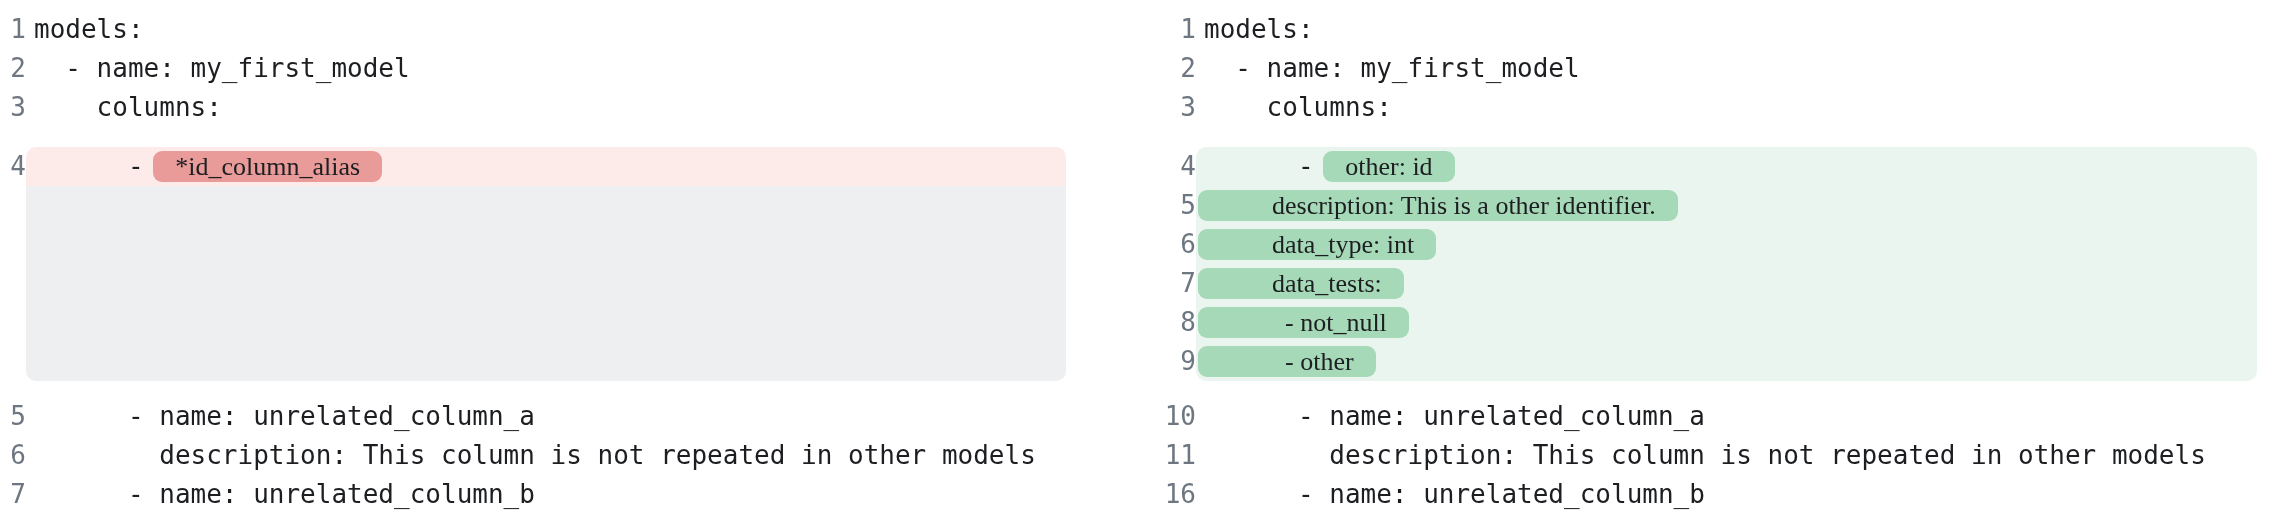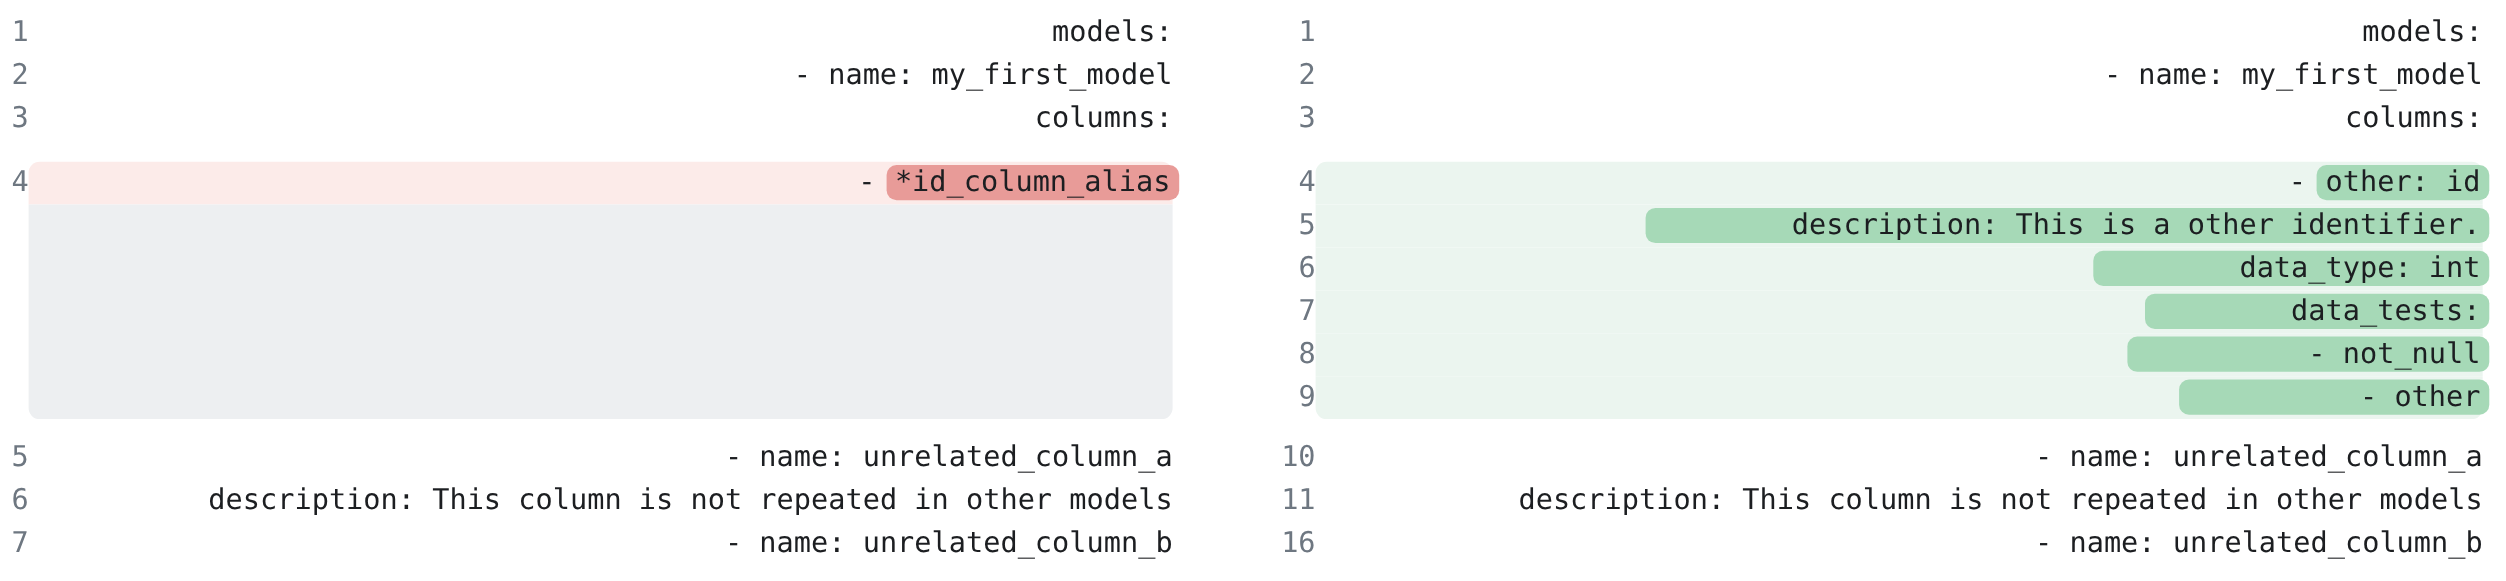--- a/index.html
+++ b/index.html
@@ -38,35 +38,35 @@
     text-align: right;
     color: var(--line-number);
     user-select: none;
   }
   .pane-left  .num { width: 26px; }
   .pane-right .num { width: 57px; }
   .content {
     flex: 1;
     white-space: pre;
     padding-left: 8px;
-    text-align: right;
   }
   .pane-left  .content { margin-right: 73px; }
   .pane-right .content { margin-right: 21px; }
   .row.removed .content { background: var(--removed-line-bg); }
   .row.added   .content { background: var(--added-line-bg); }
   .row.spacer-row .content { background: var(--spacer-bg); height: 195px; }
   .row.group-first { margin-top: 20px; }
   .row.group-last  { margin-bottom: 16px; }
   .row.group-first .content { border-radius: 10px 10px 0 0; }
   .row.group-last  .content { border-radius: 0 0 10px 10px; }
   .mark {
-    padding: 1px 8px;
+    padding: 1px 22px;
     margin: 0 -6px;
     border-radius: 9px;
+    font-family: Liberation Serif, serif;
   }
   .row.removed .mark { background: var(--removed-word-bg); }
   .row.added   .mark { background: var(--added-word-bg); }
 </style>
 </head>
 <body>
 
 <div class="diff-wrap">
   <div class="pane pane-left">
       <div class="row code">

